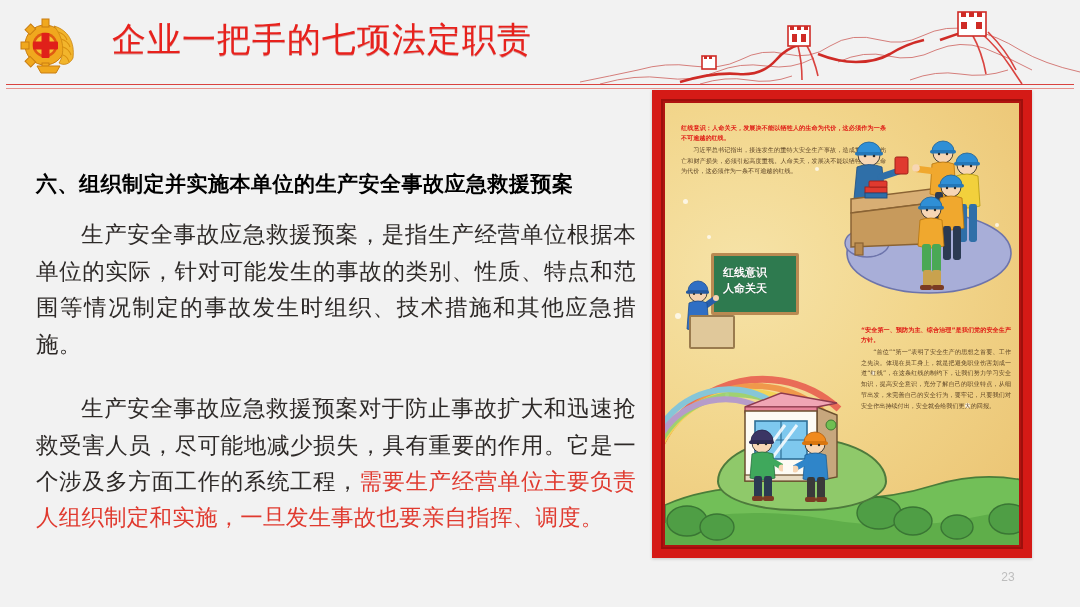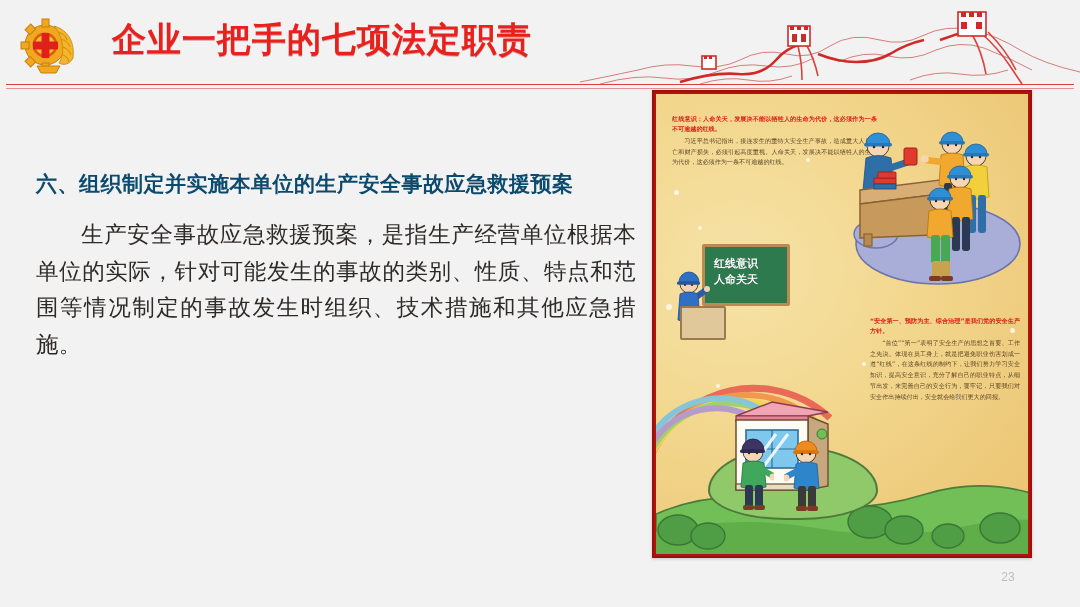--- a/index.html
+++ b/index.html
@@ -28,21 +28,21 @@
   #logo {
     position: absolute;
     left: 18px; top: 16px;
     width: 62px; height: 58px;
   }
 
   #title {
     position: absolute;
     left: 112px; top: 17px;
     font-size: 34px;
-    font-weight: bold;
+    font-weight: normal;
     color: #e8211c;
     letter-spacing: 1px;
     white-space: nowrap;
     text-shadow: 0 1px 0 rgba(160,0,0,.35);
     font-family: "DejaVu Sans", "Liberation Sans", sans-serif;
   }
 
   #wall-deco {
     position: absolute;
     right: 0; top: 0;
@@ -66,21 +66,21 @@
   
   #text-col {
     position: absolute;
     left: 36px; top: 170px;
     width: 600px;
   }
 
   #heading {
     font-size: 21px;
     font-weight: bold;
-    color: #0c4a6e;
+    color: #000000;
     line-height: 1.35;
     letter-spacing: .5px;
     font-family: "DejaVu Sans", "Liberation Sans", sans-serif;
   }
 
   .para {
     font-size: 22.5px;
     line-height: 1.62;
     color: #2e2a28;
     text-indent: 2em;
@@ -92,20 +92,21 @@
   #para-2 { margin-top: 28px; }
 
   .hl { color: #e03a2f; }
 
   
   #poster {
     position: absolute;
     left: 652px; top: 90px;
     width: 380px; height: 468px;
     background: #d51a16;
+    padding: 9px;
     box-shadow: 0 1px 3px rgba(0,0,0,.18);
   }
   #poster-inner-edge {
     width: 100%; height: 100%;
     border: 2px solid #9e0f0c;
     background: #b01310;
     padding: 2px;
   }
   #poster-canvas {
     position: relative;
@@ -313,20 +314,21 @@
       </svg>
     </div>
 
     <div id="header-rule"></div>
     <div id="header-rule-2"></div>
   </div>
 
   <div id="text-col">
     <div id="heading">六、组织制定并实施本单位的生产安全事故应急救援预案</div>
     <p class="para" id="para-1">生产安全事故应急救援预案，是指生产经营单位根据本单位的实际，针对可能发生的事故的类别、性质、特点和范围等情况制定的事故发生时组织、技术措施和其他应急措施。</p>
+    <p class="para" id="para-2"><span>生产安全事故应急救援预案对于防止事故扩大和迅速抢救受害人员，尽可能地减少损失，具有重要的作用。它是一个涉及多方面工作的系统工程，</span><span class="hl">需要生产经营单位主要负责人组织制定和实施，一旦发生事故也要亲自指挥、调度。</span></p>
   </div>
 
   <div id="poster">
     <div id="poster-inner-edge">
       <div id="poster-canvas">
 
         <div class="sparkle" style="left:18px;top:96px;width:5px;height:5px;"></div>
         <div class="sparkle" style="left:42px;top:132px;width:4px;height:4px;"></div>
         <div class="sparkle" style="left:10px;top:210px;width:6px;height:6px;"></div>
         <div class="sparkle" style="left:150px;top:64px;width:4px;height:4px;"></div>

